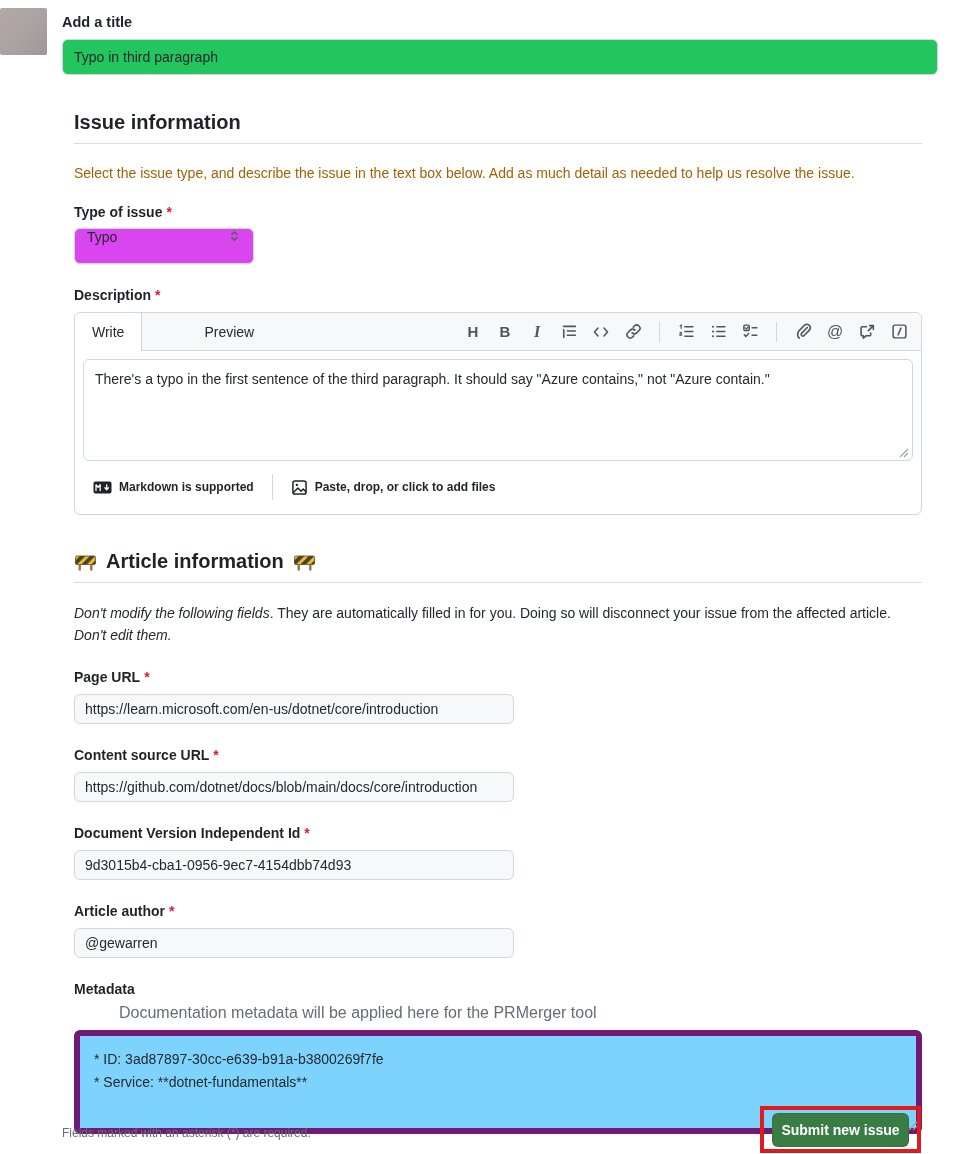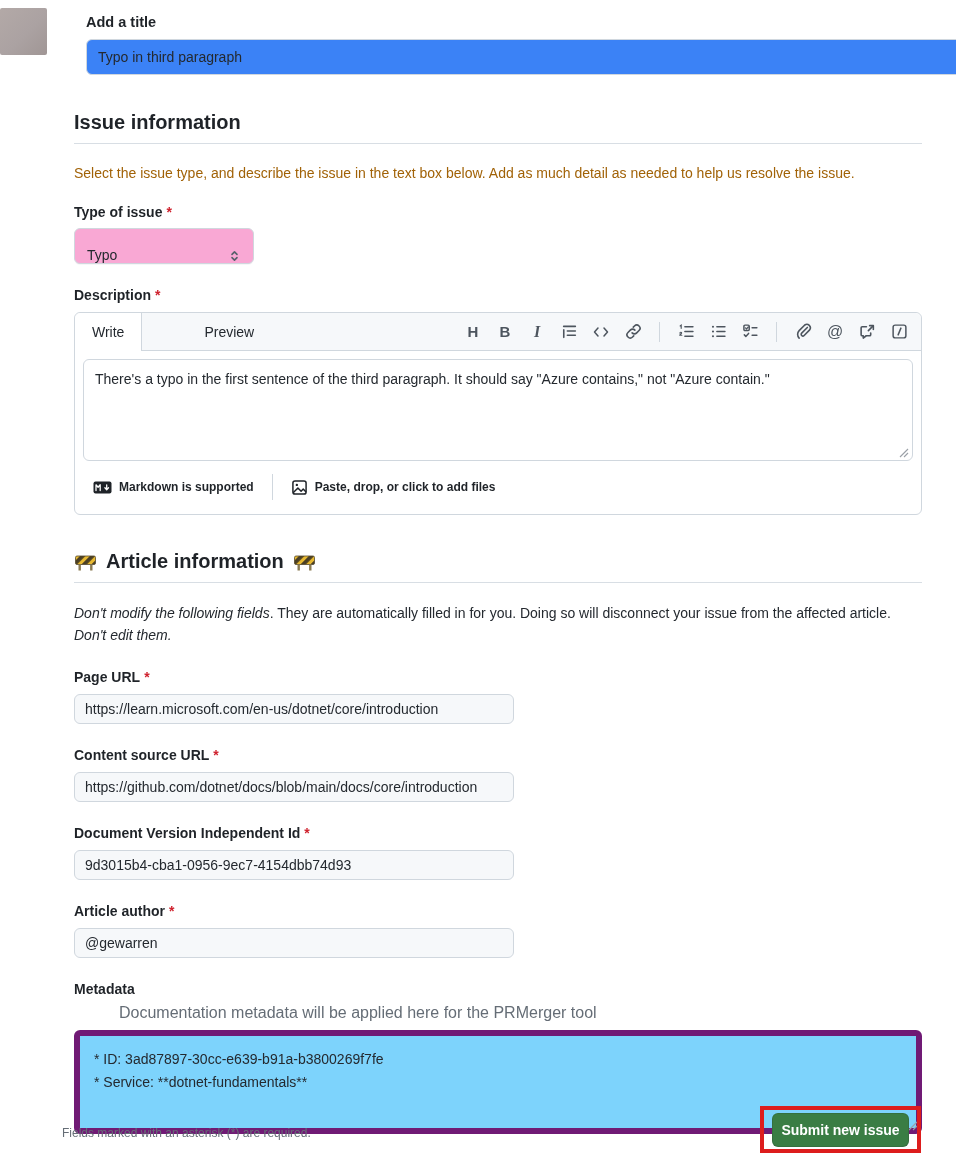--- a/index.html
+++ b/index.html
@@ -10,44 +10,44 @@
     color: #24292f; font-size: 14px;
   }
   .page { position: relative; width: 956px; height: 1154px; }
 
   .avatar {
     position: absolute; left: 0; top: 8px; width: 47px; height: 47px;
     background: linear-gradient(135deg, #b3a9a7 0%, #aba2a2 55%, #a09695 100%);
     border-radius: 2px;
   }
 
-  .title-block { margin-left: 86px; margin-right: 18px; padding-top: 14px; }
+  .title-block { margin-left: 62px; margin-right: 18px; padding-top: 14px; }
   .title-label { display: block; font-weight: 700; font-size: 14.5px; color: #1f2328; margin-bottom: 9px; }
   .title-input {
     width: 876px; height: 36px; border: 1px solid #d0d7de; border-radius: 6px;
-    padding: 0 11px; font-size: 14px; color: #24292f; background: #3b82f6;
+    padding: 0 11px; font-size: 14px; color: #24292f; background: #22c55e;
     font-family: inherit; outline: none;
   }
 
   .content { margin-left: 74px; width: 848px; }
 
   .section-heading {
     margin-top: 36px; font-size: 20px; font-weight: 700; color: #1f2328;
     padding-bottom: 9px; border-bottom: 1px solid #d8dee4;
   }
   .article-heading { display: flex; align-items: center; gap: 9px; margin-top: 35px; }
 
   .intro { margin-top: 21px; font-size: 14px; color: #a16207; }
 
   .field-label-row { margin-top: 23px; font-weight: 700; font-size: 14px; color: #1f2328; }
   .field-label-row .req { color: #cf222e; font-weight: 700; margin-left: 4px; }
 
   .select {
-    margin-top: 8px; width: 180px; height: 36px; background: #f9a8d4;
-    border: 1px solid #d0d7de; border-radius: 6px; display: flex; align-items: flex-end;
+    margin-top: 8px; width: 180px; height: 36px; background: #d946ef;
+    border: 1px solid #d0d7de; border-radius: 6px; display: flex; align-items: flex-start;
     padding: 0 12px; cursor: pointer; box-shadow: 0 1px 0 rgba(31,35,40,0.04);
   }
   .select .select-value { flex: 1; font-size: 14px; color: #24292f; }
 
   
   .editor { margin-top: 9px; border: 1px solid #d0d7de; border-radius: 6px; background: #fff; }
   .editor-header {
     display: flex; align-items: stretch; height: 38px; background: #f6f8fa;
     border-bottom: 1px solid #d0d7de; border-radius: 6px 6px 0 0; gap: 45px;
   }

